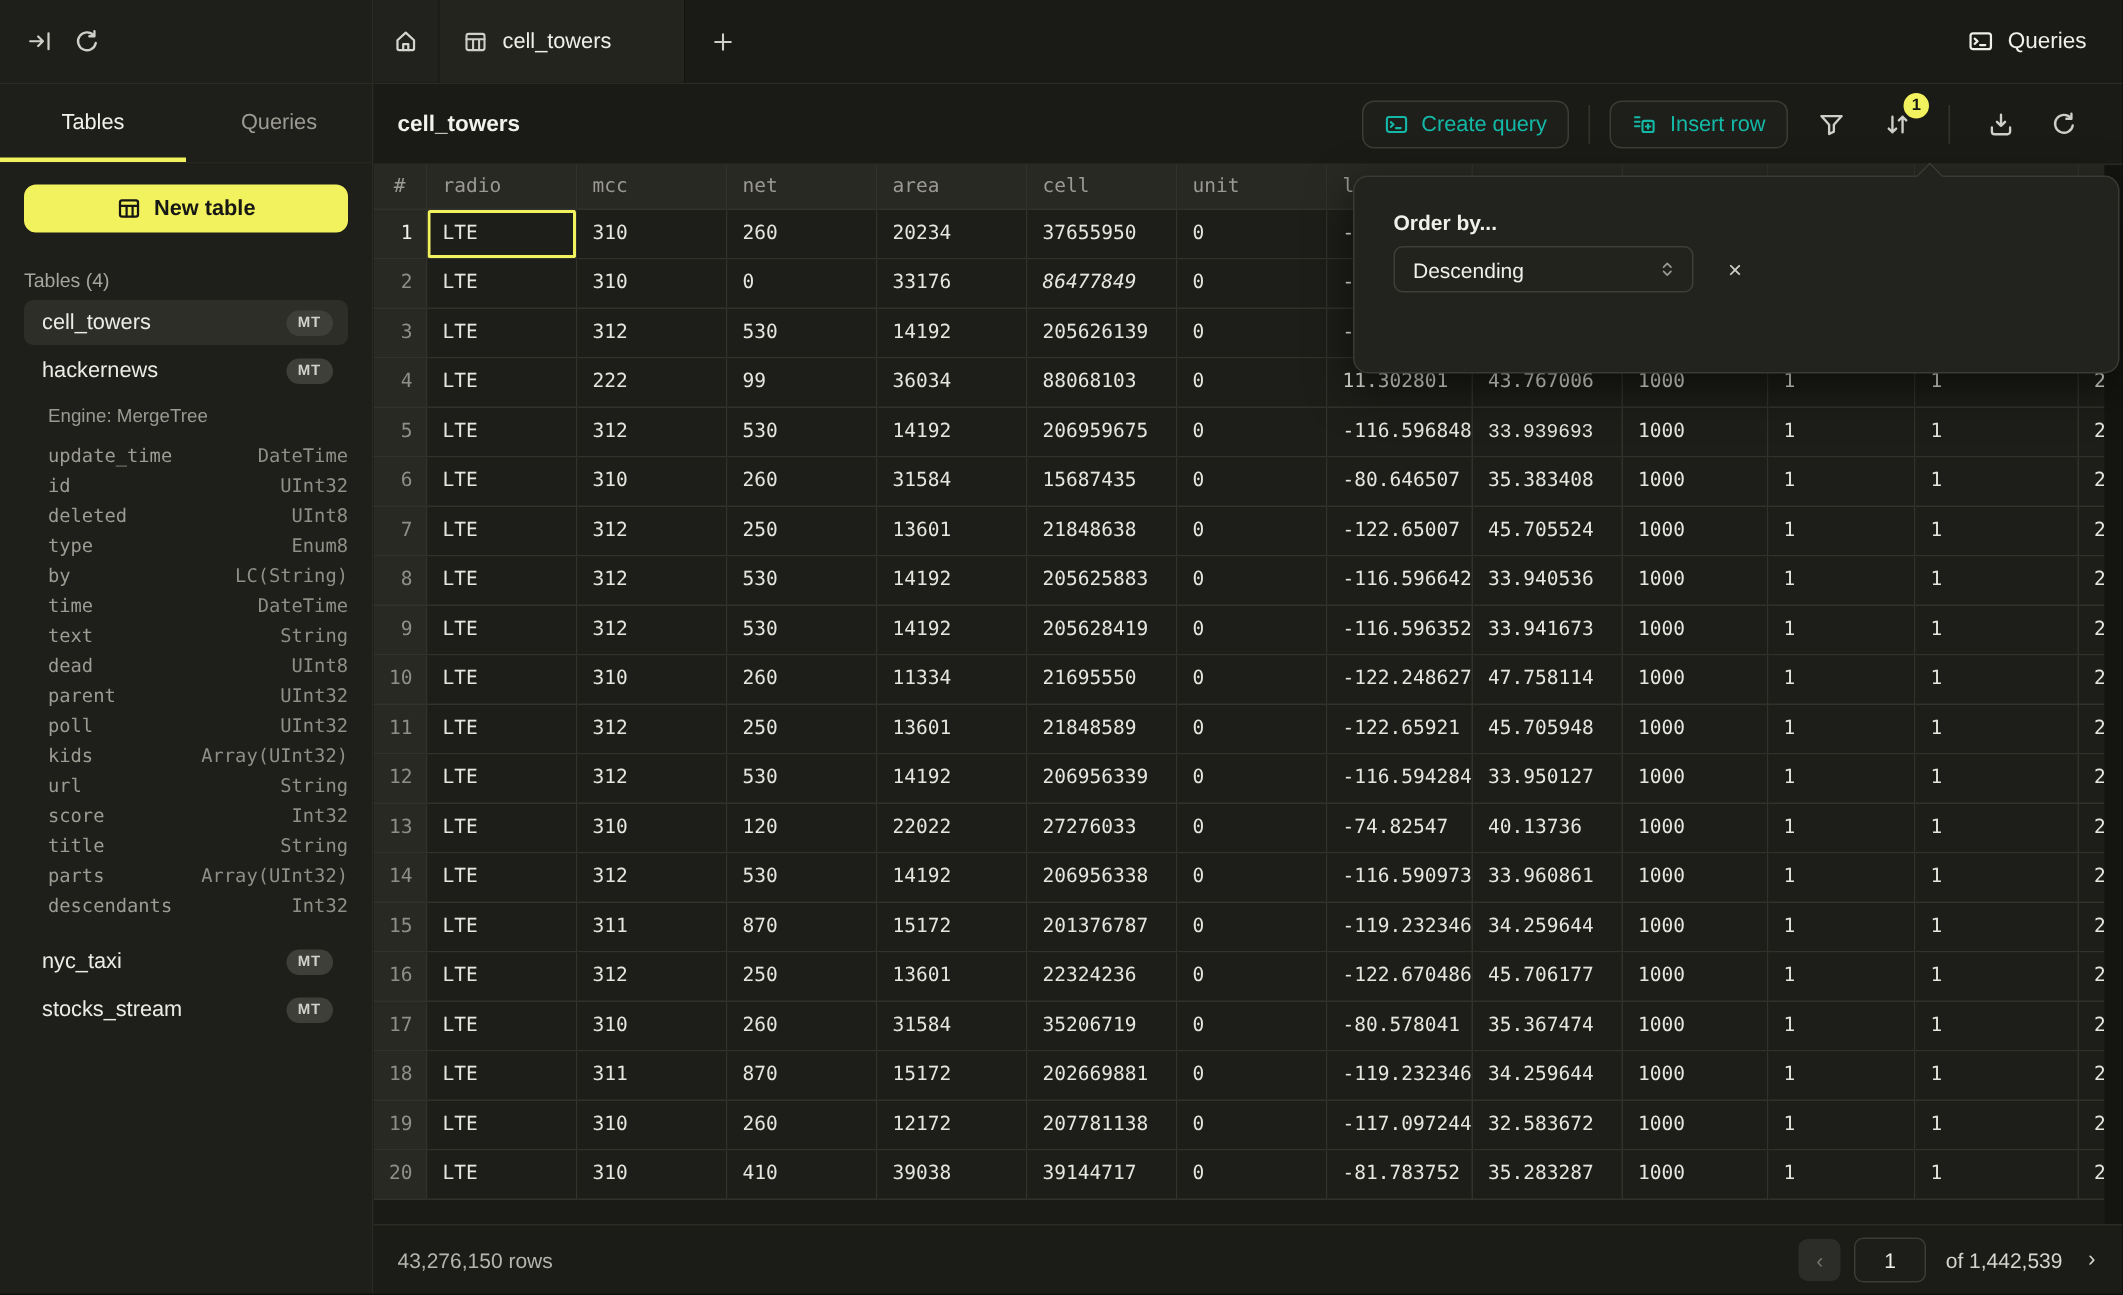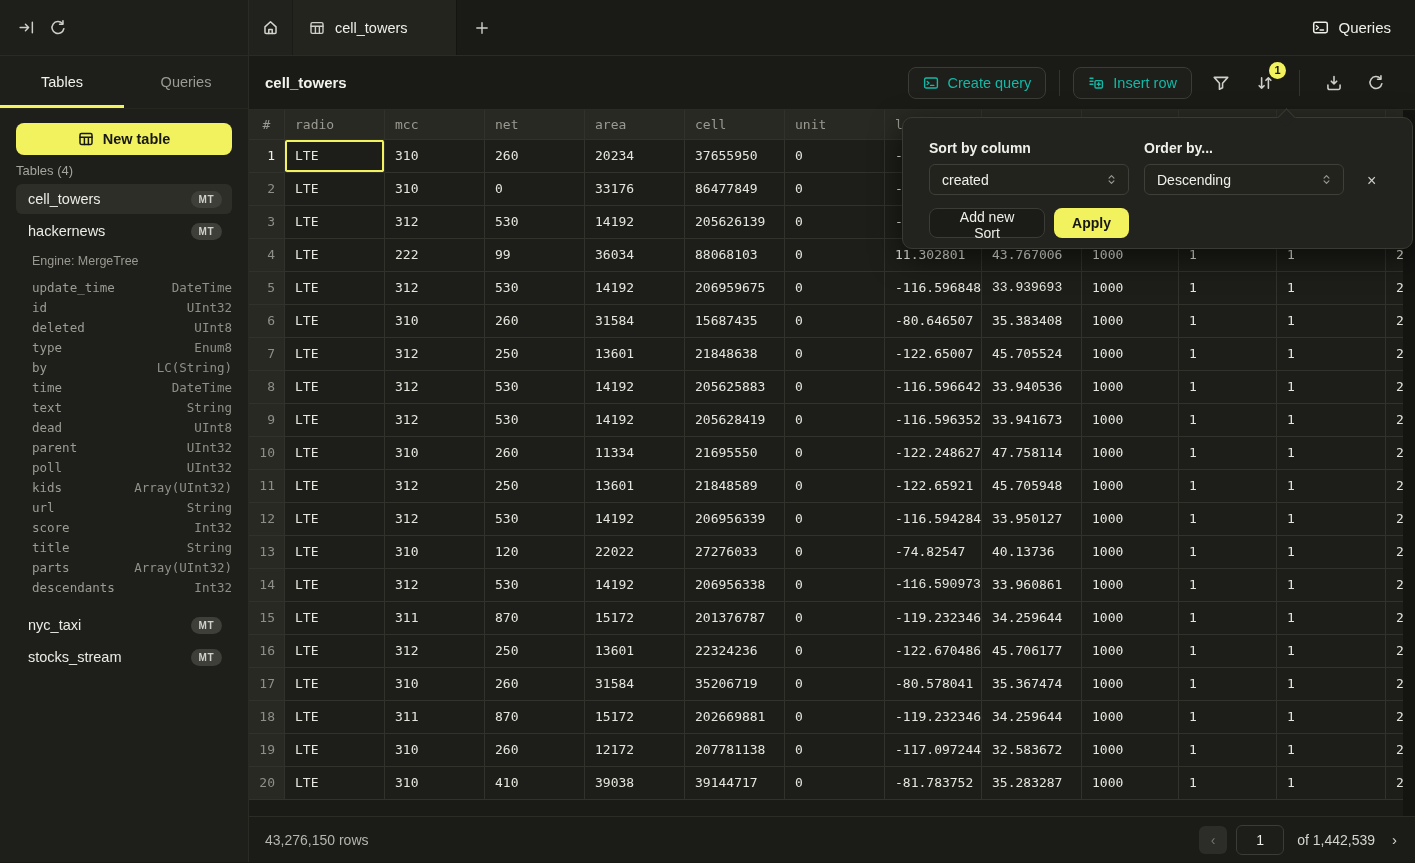--- a/index.html
+++ b/index.html
@@ -35,21 +35,21 @@
   .side-tabs { display:flex; height:53px; border-bottom:1px solid #26261f; }
   .side-tab { width:124px; display:flex; align-items:center; justify-content:center; font-size:14.5px; color:#9b9b93; cursor:pointer; position:relative; }
   .side-tab.active { color:#f2f2ec; }
   .side-tab.active::after { content:""; position:absolute; left:0; right:0; bottom:0; height:3px; background:var(--accent,#f2f25f); }
   .side-pad { padding:14px 16px 0 16px; }
   .new-table-btn { width:100%; height:32px; background:#f2f25f; color:#171714; border:none; border-radius:8px;
     font-family:"Liberation Sans",sans-serif; font-size:14.5px; font-weight:bold; display:flex; align-items:center; justify-content:center; gap:9px; cursor:pointer; }
   .search-box { margin-top:16px; height:32px; border:1px solid #3a3a35; border-radius:8px; display:flex; align-items:center; gap:9px; padding:0 11px; color:#8a8a82; }
   .search-box input { background:transparent; border:none; outline:none; color:#c9c9c2; font-size:14px; width:100%; font-family:"Liberation Sans",sans-serif; }
   .search-box input::placeholder { color:#8a8a82; }
-  .section-label { margin:8px 0 6px 0; font-size:13px; color:#a5a59e; }
+  .section-label { margin:24px 0 6px 0; font-size:13px; color:#a5a59e; }
   .tbl-item { height:30px; margin:2px 0; display:flex; align-items:center; justify-content:space-between;
     padding:0 10px 0 12px; border-radius:6px; font-size:14.5px; color:#ecece6; cursor:pointer; }
   .tbl-item.selected { background:#2e2e29; }
   .mt-pill { background:#3f3f3a; color:#d0d0ca; font-size:10px; letter-spacing:.5px; border-radius:9px; padding:3px 8px; font-weight:bold; }
   .engine-line { font-size:12.5px; color:#9a9a92; padding:6px 0 8px 16px; }
   .schema { padding:2px 0 10px 16px; font-family:"DejaVu Sans Mono", monospace; font-size:12.5px; }
   .schema-row { display:flex; justify-content:space-between; line-height:20px; padding-right:0; }
   .schema-row .fname { color:#9c9c94; }
   .schema-row .ftype { color:#8f8f87; }
 
@@ -359,21 +359,21 @@
                 <div class="gc" style="flex-basis: 98px;"></div>
                 <div class="gc" style="flex-basis: 109px;"></div>
                 <div class="gc" style="flex-basis: 100px;"></div>
               </div>
               <div class="gr">
                 <div class="gc numcol" style="flex-basis: 36px;">2</div>
                 <div class="gc" style="flex-basis: 100px;">LTE</div>
                 <div class="gc" style="flex-basis: 100px;">310</div>
                 <div class="gc" style="flex-basis: 100px;">0</div>
                 <div class="gc" style="flex-basis: 100px;">33176</div>
-                <div class="gc" style="flex-basis: 100px;">86477849</div>
+                <div class="gc" style="flex-basis: 100px; font-style: italic;">86477849</div>
                 <div class="gc" style="flex-basis: 100px;">0</div>
                 <div class="gc" style="flex-basis: 97px;">-8</div>
                 <div class="gc" style="flex-basis: 100px;"></div>
                 <div class="gc" style="flex-basis: 97px;"></div>
                 <div class="gc" style="flex-basis: 98px;"></div>
                 <div class="gc" style="flex-basis: 109px;"></div>
                 <div class="gc" style="flex-basis: 100px;"></div>
               </div>
               <div class="gr">
                 <div class="gc numcol" style="flex-basis: 36px;">3</div>
@@ -541,21 +541,21 @@
                 <div class="gc" style="flex-basis: 100px;">2</div>
               </div>
               <div class="gr">
                 <div class="gc numcol" style="flex-basis: 36px;">14</div>
                 <div class="gc" style="flex-basis: 100px;">LTE</div>
                 <div class="gc" style="flex-basis: 100px;">312</div>
                 <div class="gc" style="flex-basis: 100px;">530</div>
                 <div class="gc" style="flex-basis: 100px;">14192</div>
                 <div class="gc" style="flex-basis: 100px;">206956338</div>
                 <div class="gc" style="flex-basis: 100px;">0</div>
-                <div class="gc" style="flex-basis: 97px; font-family: Liberation Mono, monospace;">-116.590973</div>
+                <div class="gc" style="flex-basis: 97px;">-116.590973</div>
                 <div class="gc" style="flex-basis: 100px;">33.960861</div>
                 <div class="gc" style="flex-basis: 97px;">1000</div>
                 <div class="gc" style="flex-basis: 98px;">1</div>
                 <div class="gc" style="flex-basis: 109px;">1</div>
                 <div class="gc" style="flex-basis: 100px;">2</div>
               </div>
               <div class="gr">
                 <div class="gc numcol" style="flex-basis: 36px;">15</div>
                 <div class="gc" style="flex-basis: 100px;">LTE</div>
                 <div class="gc" style="flex-basis: 100px;">311</div>
@@ -658,35 +658,20 @@
           <span class="pg-of">of 1,442,539</span>
           <button class="pg-next">›</button>
         </div>
       </div>
     </div>
   </div>
 
   <div class="sort-popup">
     <div class="sort-caret"></div>
     <div class="sp-grid">
-      <div class="sp-col">
-        <div class="sp-label">Sort by column</div>
-        <div class="sp-select">
-          <span class="val">created</span>
-          <span class="chev-ud">
-            <svg width="13" height="13" viewBox="0 0 16 16" class="ic">
-                <path d="M5 6.2 8 3.2l3 3M5 9.8l3 3 3-3"></path>
-              </svg>
-          </span>
-        </div>
-        <div class="sp-btns">
-          <button class="sp-add">Add new Sort</button>
-          <button class="sp-apply">Apply</button>
-        </div>
-      </div>
       <div class="sp-col">
         <div class="sp-label">Order by...</div>
         <div class="sp-select">
           <span class="val">Descending</span>
           <span class="chev-ud">
             <svg width="13" height="13" viewBox="0 0 16 16" class="ic">
                 <path d="M5 6.2 8 3.2l3 3M5 9.8l3 3 3-3"></path>
               </svg>
           </span>
         </div>

